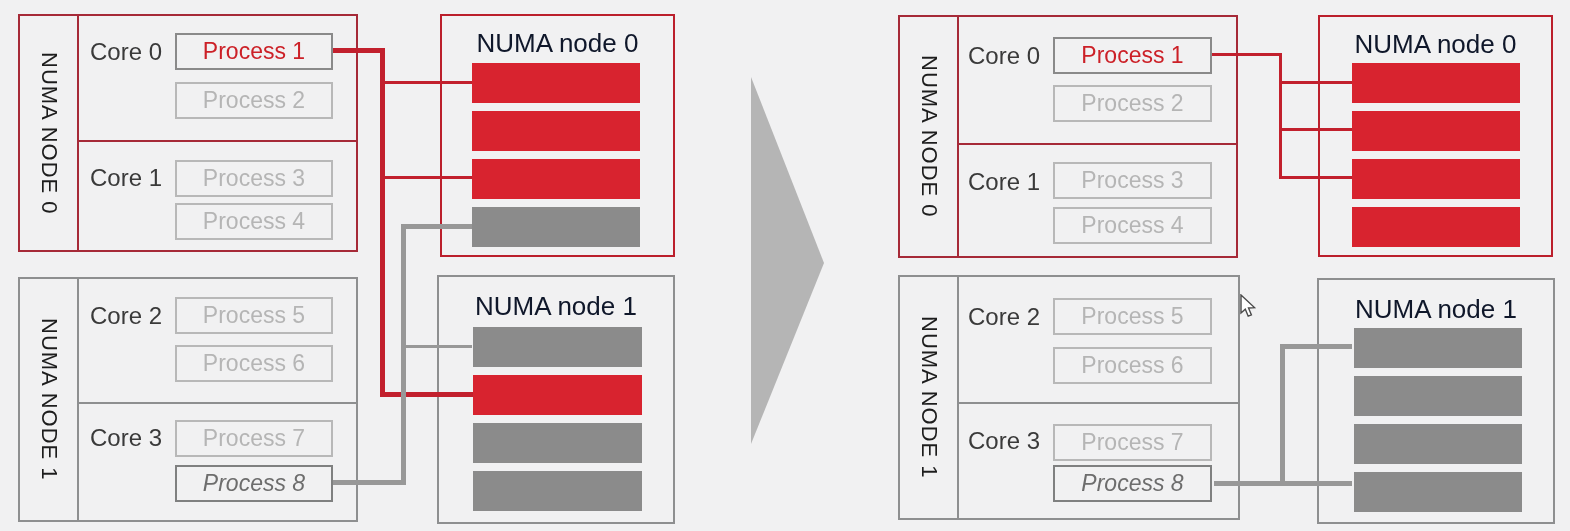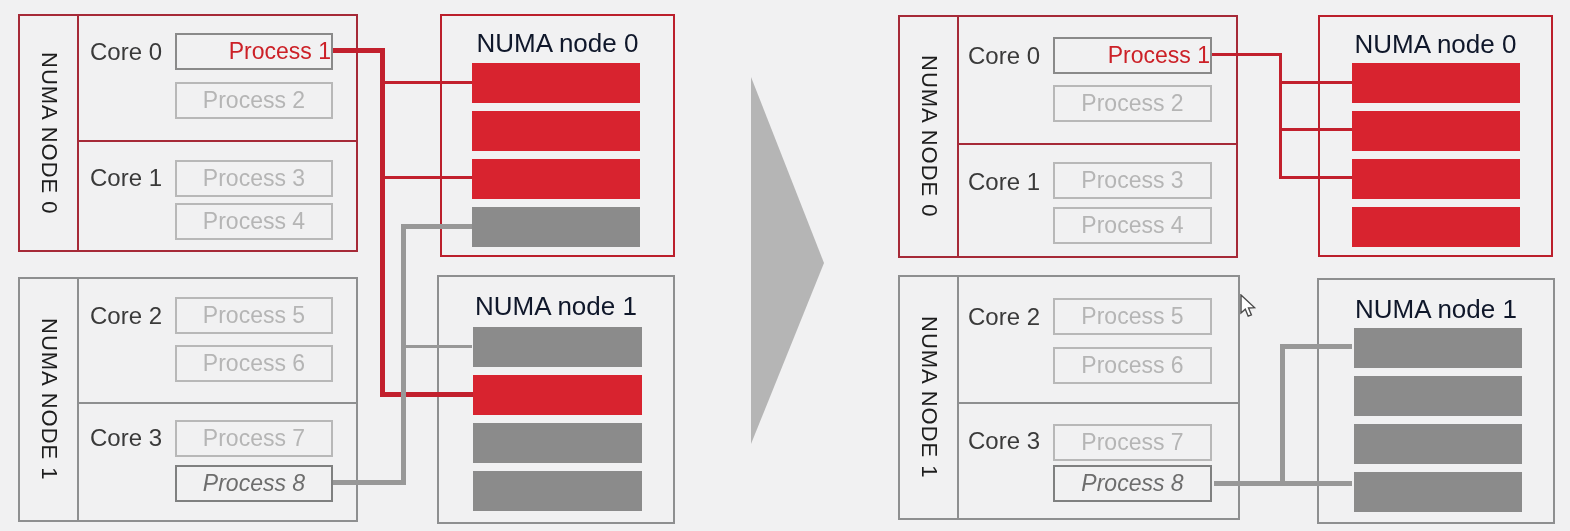--- a/index.html
+++ b/index.html
@@ -27,21 +27,21 @@
   .hdivider.gray{background:#8e8f90;}
   .core-label{
     position:absolute;font-size:24px;color:#3a3a3a;line-height:30px;
   }
   .proc{
     position:absolute;width:158px;height:37px;box-sizing:border-box;
     border:2px solid #b8b8b8;color:#b5b5b5;
     display:flex;align-items:center;justify-content:center;
     font-size:23px;background:#f1f1f2;
   }
-  .proc[data-state="active-red"]{border-color:#8a8a8a;color:#cc2027;justify-content:flex-end;}
+  .proc[data-state="active-red"]{border-color:#8a8a8a;color:#cc2027;}
   .proc[data-state="active-gray"]{border-color:#7f8080;color:#6d6d6d;font-style:italic;}
   .mem-title{
     position:absolute;left:0;right:0;text-align:center;
     font-size:26px;color:#0f172a;
   }
   .block{position:absolute;height:40px;}
   .block[data-color="red"]{background:#d8232f;}
   .block[data-color="gray"]{background:#8b8b8b;}
   .line{position:absolute;}
   .line.red{background:#c2202d;}

